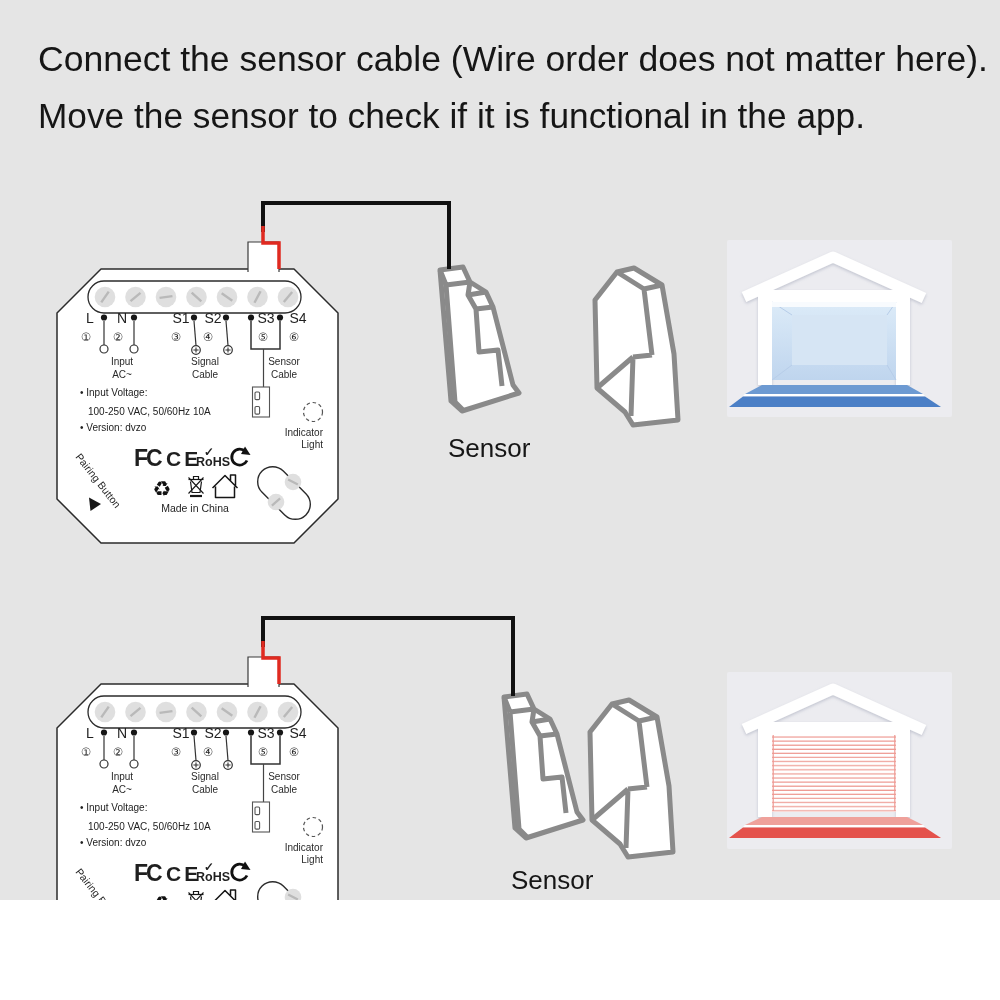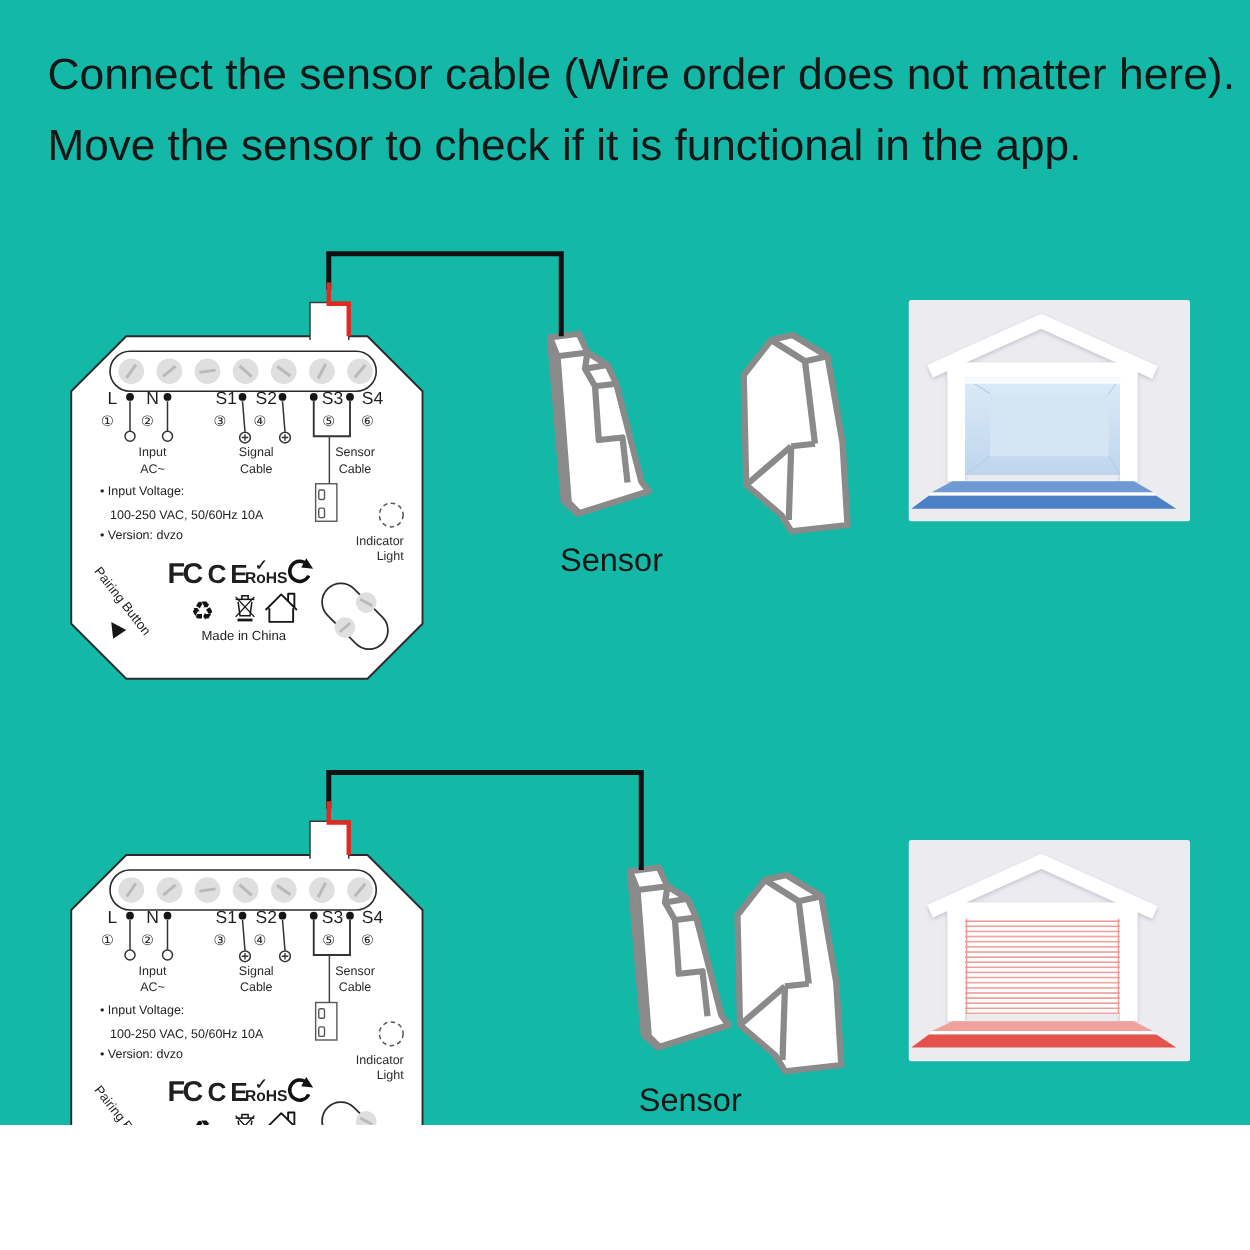--- a/index.html
+++ b/index.html
@@ -1,16 +1,16 @@
 <!DOCTYPE html>
 <html><head>
 <meta charset="utf-8">
 <style>
   html,body{margin:0;padding:0;background:#ffffff;}
-  .page{position:relative;width:1000px;height:900px;background:#14b8a6;overflow:hidden;}
+  .page{position:relative;width:1000px;height:900px;background:#e5e5e5;overflow:hidden;}
   svg{display:block;}
   text{fill:#1f1f1f;font-family:"Liberation Sans",sans-serif;}
   .heading{font-size:35px;fill:#161616;}
   .sensor-label{font-size:26px;fill:#161616;}
   .tlabel{font-size:14px;}
   .num{font-family:"DejaVu Sans","Liberation Sans",sans-serif;font-size:11.5px;fill:#2a2a2a;}
   .small{font-size:10px;fill:#2a2a2a;}
   .spec{font-size:10px;fill:#222;}
   .mid{text-anchor:middle;}
   .end{text-anchor:end;}

